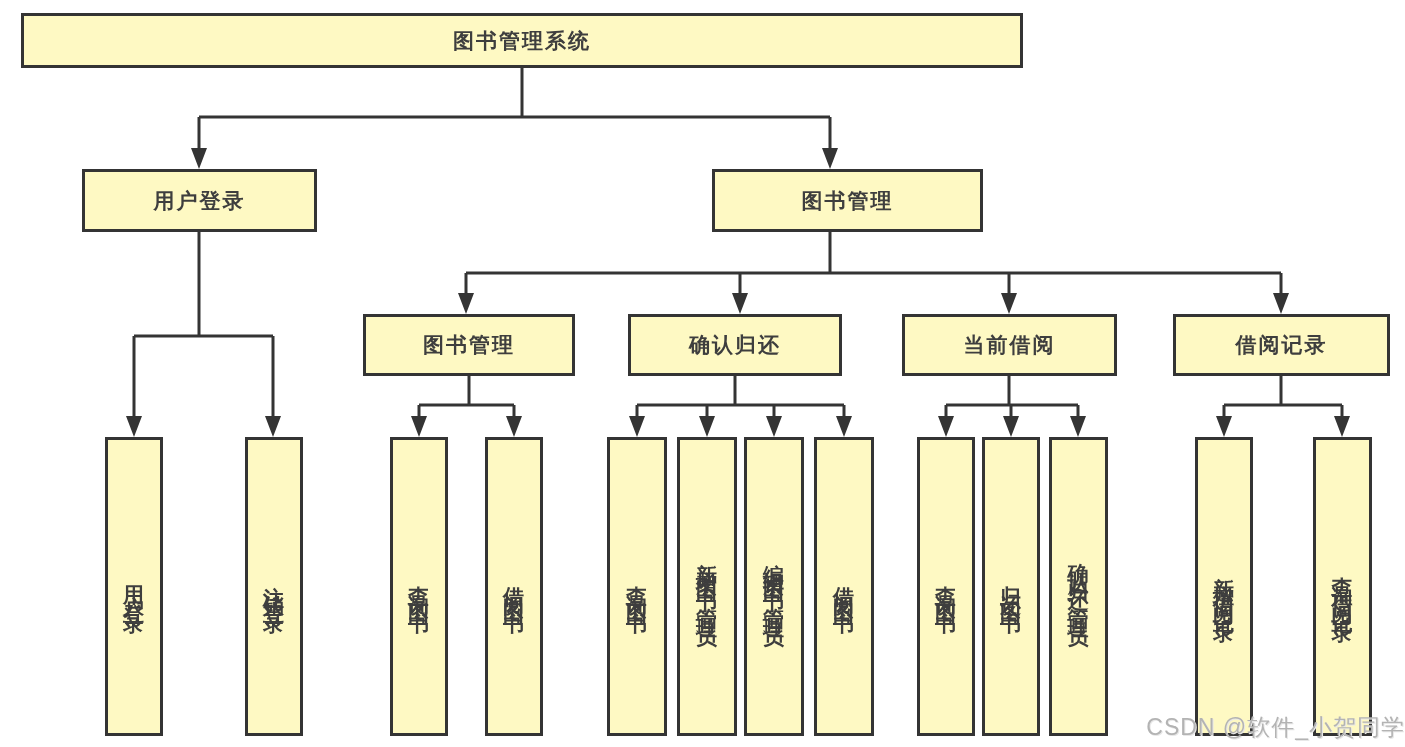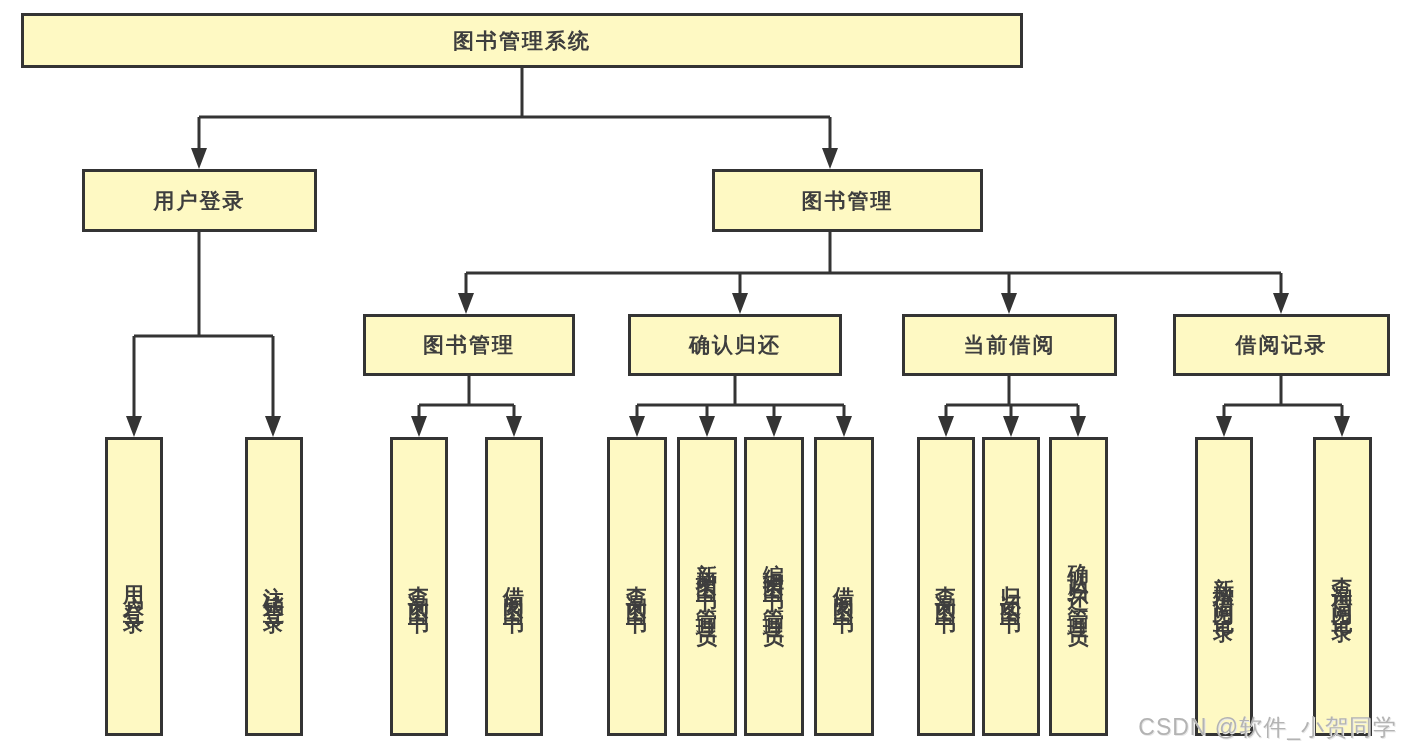--- a/index.html
+++ b/index.html
@@ -40,21 +40,21 @@
   }
   .leaf .v-label {
     writing-mode: vertical-rl;
     text-orientation: mixed;
     letter-spacing: 9px;
     line-height: 1;
     white-space: normal;
   }
   .watermark {
     position: absolute;
-    right: 8px;
+    right: 0;
     bottom: 4px;
     color: #b3b3b3;
     font-size: 23px;
     letter-spacing: 1px;
     z-index: 3;
     text-shadow: 1px 1px 0 #e8e8e8;
   }
 </style>
 </head>
 <body>

